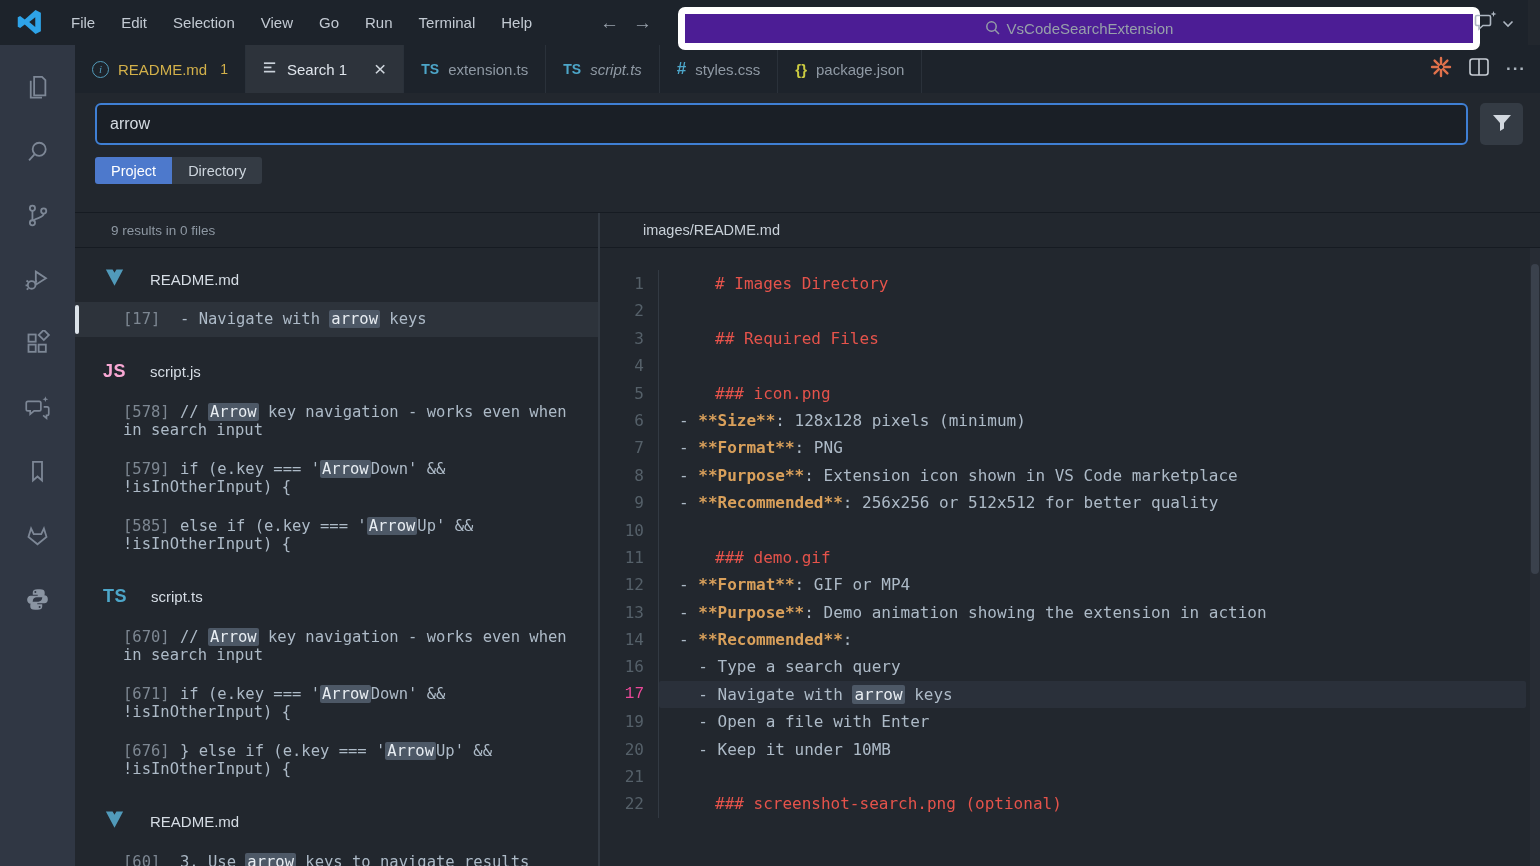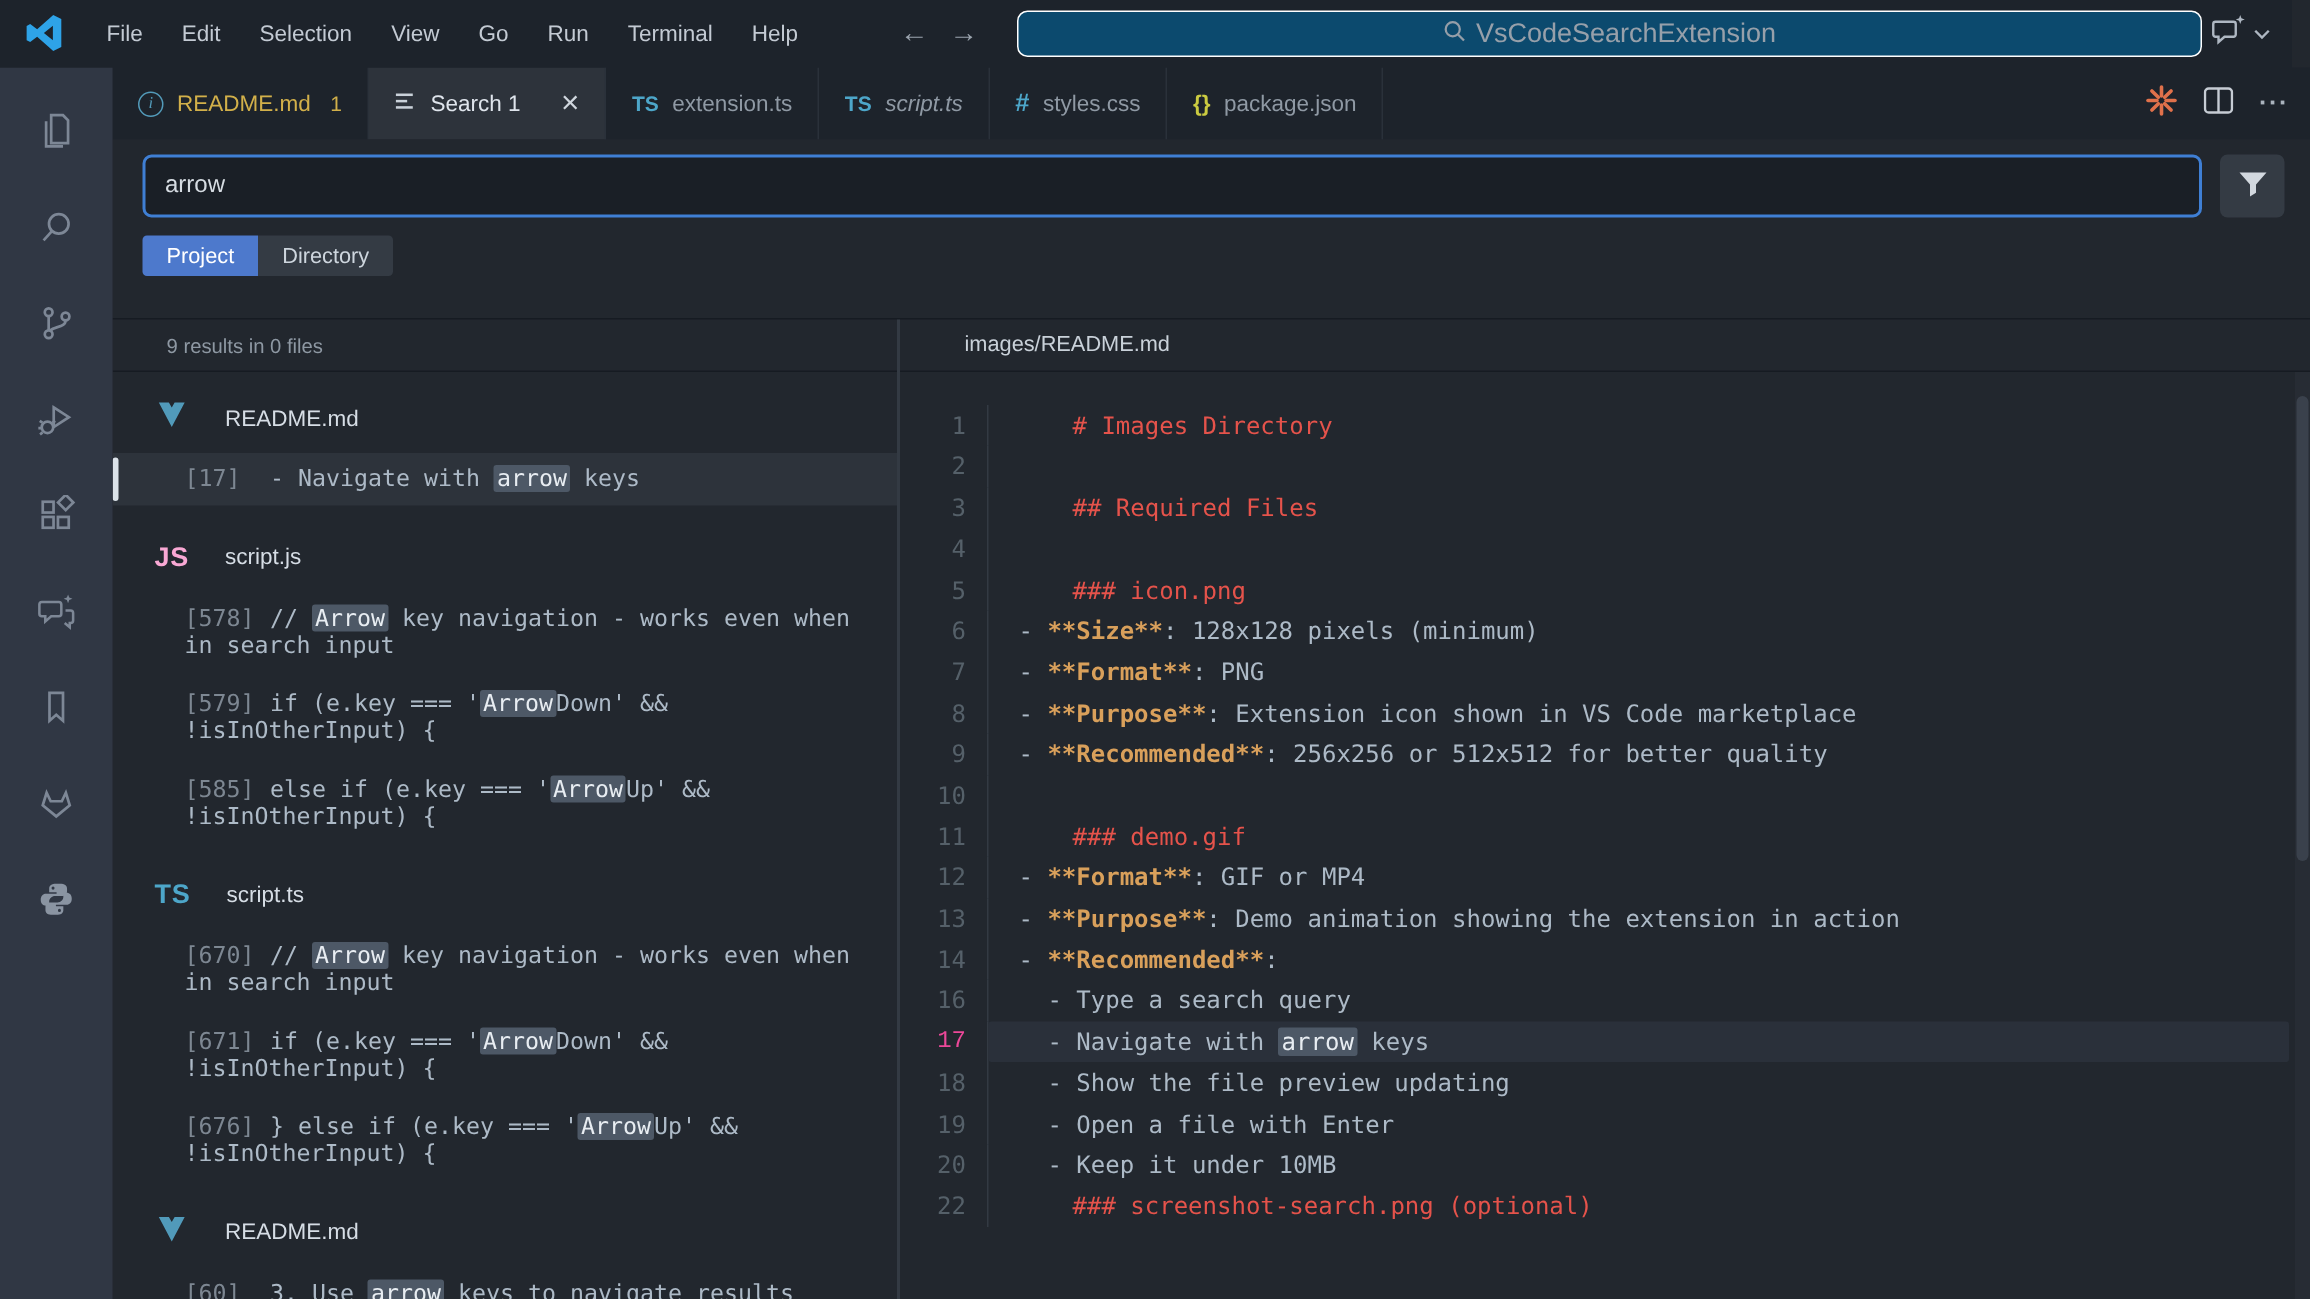--- a/index.html
+++ b/index.html
@@ -5,23 +5,23 @@
   html,body{margin:0;padding:0;background:#11151a;}
   .window{width:1540px;height:866px;background:#22272e;position:relative;overflow:hidden;
           font-family:"Liberation Sans",sans-serif;color:#adbac7;}
   
   .titlebar{position:absolute;left:0;top:0;right:12px;height:45px;background:#1d232b;z-index:6;}
   .logo{position:absolute;left:14px;top:7px;}
   .menus{position:absolute;left:58px;top:0;height:45px;display:flex;align-items:center;}
   .menuitem{padding:0 13px;font-size:15px;color:#c3cad3;cursor:pointer;}
   .navarrows{position:absolute;left:600px;top:0;height:45px;display:flex;align-items:center;gap:14px;}
   .navarrow{font-size:19px;color:#9aa3ad;cursor:pointer;}
-  .cmdcenter{position:absolute;left:678px;top:7px;width:788px;height:29px;background:#0c4a6e;
-             border:1px solid #ffffff;border-radius:7px;display:flex;align-items:center;justify-content:center;
-             gap:7px;font-size:18px;color:#97a0aa;cursor:pointer;}
+  .cmdcenter{position:absolute;left:678px;top:7px;width:788px;height:29px;background:#4c1d95;
+             border:7px solid #ffffff;border-radius:7px;display:flex;align-items:center;justify-content:center;
+             gap:7px;font-size:15px;color:#97a0aa;cursor:pointer;}
   .tbright{position:absolute;right:14px;top:0;height:45px;display:flex;align-items:center;gap:4px;cursor:pointer;}
   
   .activitybar{position:absolute;left:0;top:45px;bottom:0;width:75px;background:#303744;
                display:flex;flex-direction:column;align-items:center;padding-top:10px;z-index:5;}
   .aicon{width:64px;height:64px;display:flex;align-items:center;justify-content:center;cursor:pointer;}
   
   .content{position:absolute;left:75px;top:45px;right:0;bottom:0;display:flex;flex-direction:column;}
   
   .tabbar{flex:0 0 48px;height:48px;background:#1d232b;display:flex;position:relative;}
   .tab{display:flex;align-items:center;padding:0 17px;border-right:1px solid #2a313a;font-size:15px;
@@ -372,30 +372,30 @@
             </div>
             <div class="cline">
               <span class="gnum">16</span>
               <span class="ctext"><span class="sg-t">  - Type a search query</span></span>
             </div>
             <div class="cline cur">
               <span class="gnum">17</span>
               <span class="ctext"><span class="sg-t">  - Navigate with </span><span class="sg-m">arrow</span><span class="sg-t"> keys</span></span>
             </div>
             <div class="cline">
-              <span class="gnum">18</span>
-              <span class="ctext"><span class="sg-t">  - Show the file preview updating</span></span>
-            </div>
-            <div class="cline">
               <span class="gnum">19</span>
               <span class="ctext"><span class="sg-t">  - Open a file with Enter</span></span>
             </div>
             <div class="cline">
               <span class="gnum">20</span>
               <span class="ctext"><span class="sg-t">  - Keep it under 10MB</span></span>
+            </div>
+            <div class="cline">
+              <span class="gnum">21</span>
+              <span class="ctext">&nbsp;</span>
             </div>
             <div class="cline">
               <span class="gnum">22</span>
               <span class="ctext"><span class="sg-h">### screenshot-search.png (optional)</span></span>
             </div>
           </div>
         <div class="pscroll">
           <div class="pthumb"></div>
         </div>
       </div>

